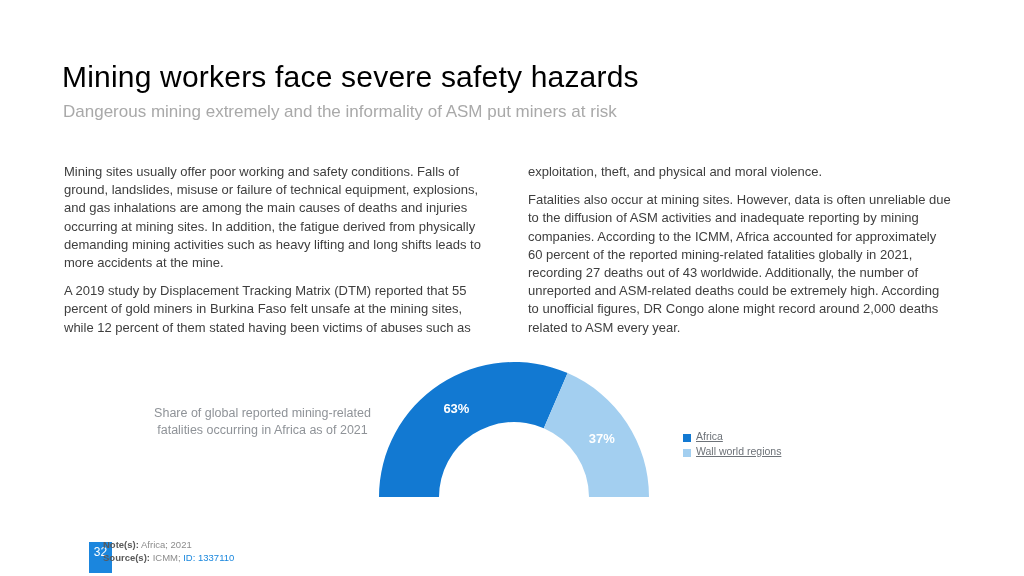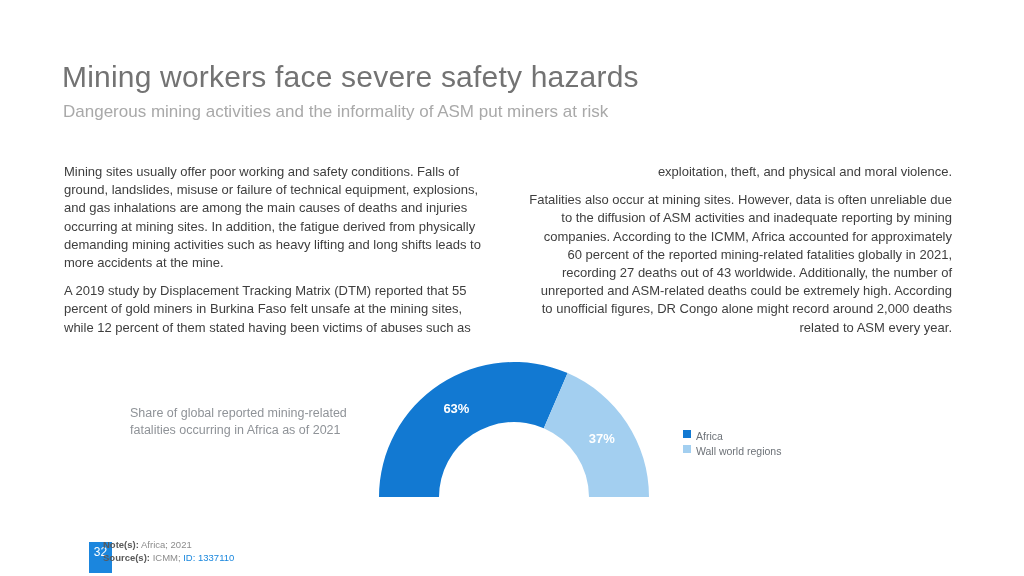--- a/index.html
+++ b/index.html
@@ -7,46 +7,47 @@
   .page {
     position: relative;
     width: 1024px; height: 576px;
     background: #ffffff;
     font-family: "Liberation Sans", sans-serif;
     overflow: hidden;
   }
   .title {
     position: absolute; left: 62px; top: 60px;
     font-size: 30px; font-weight: 300; letter-spacing: 0.2px;
-    color: #737373;
+    color: #000000;
   }
   .subtitle {
     position: absolute; left: 63px; top: 102px;
     font-size: 17px; font-weight: 400;
     color: #a9a9a9;
   }
   .col {
     position: absolute; top: 163px; width: 424px;
     font-size: 13px; line-height: 1.4;
     color: #3e3e3e;
   }
   .col-left { left: 64px; }
-  .col-right { left: 528px; text-align: right; }
+  .col-right { left: 528px; }
   .col p { margin-bottom: 10px; }
   .chart-caption {
     position: absolute; left: 130px; top: 405px; width: 265px;
+    text-align: center;
     font-size: 12.5px; line-height: 1.35;
     color: #8f9398;
   }
   .donut-svg { position: absolute; left: 377px; top: 359px; }
   .legend {
     position: absolute; left: 683px; top: 430px;
     font-size: 10.5px; color: #6d7278;
   }
-  .legend-item { display: flex; align-items: flex-start; margin-bottom: 3px; }
+  .legend-item { display: flex; align-items: flex-end; margin-bottom: 3px; text-decoration: underline; }
   .legend-swatch { width: 8px; height: 8px; margin-right: 5px; display: inline-block; }
   .page-box {
     position: absolute; left: 64px; top: 542px;
     width: 23px; height: 31px;
     background: #1b86de;
     color: #ffffff; font-size: 12px;
     text-align: center; padding-top: 3px; margin-left: 25px;
   }
   .footnotes {
     position: absolute; left: 103px; top: 539px;
@@ -59,21 +60,21 @@
     font-size: 9.5px; color: #8c8c8c;
   }
   .right-source b { color: #595959; }
 </style>
 </head>
 <body>
 
 <div class="page">
 
   <div class="title">Mining workers face severe safety hazards</div>
-  <div class="subtitle">Dangerous mining activities and the informality of ASM put miners at risk</div>
+  <div class="subtitle">Dangerous mining extremely and the informality of ASM put miners at risk</div>
 
   <div class="col col-left">
       <p>Mining sites usually offer poor working and safety conditions. Falls of ground, landslides, misuse or failure of technical equipment, explosions, and gas inhalations are among the main causes of deaths and injuries occurring at mining sites. In addition, the fatigue derived from physically demanding mining activities such as heavy lifting and long shifts leads to more accidents at the mine.</p>
       <p>A 2019 study by Displacement Tracking Matrix (DTM) reported that 55 percent of gold miners in Burkina Faso felt unsafe at the mining sites, while 12 percent of them stated having been victims of abuses such as</p>
     </div>
   <div class="col col-right">
       <p>exploitation, theft, and physical and moral violence.</p>
       <p>Fatalities also occur at mining sites. However, data is often unreliable due to the diffusion of ASM activities and inadequate reporting by mining companies. According to the ICMM, Africa accounted for approximately 60 percent of the reported mining-related fatalities globally in 2021, recording 27 deaths out of 43 worldwide. Additionally, the number of unreported and ASM-related deaths could be extremely high. According to unofficial figures, DR Congo alone might record around 2,000 deaths related to ASM every year.</p>
     </div>
 

